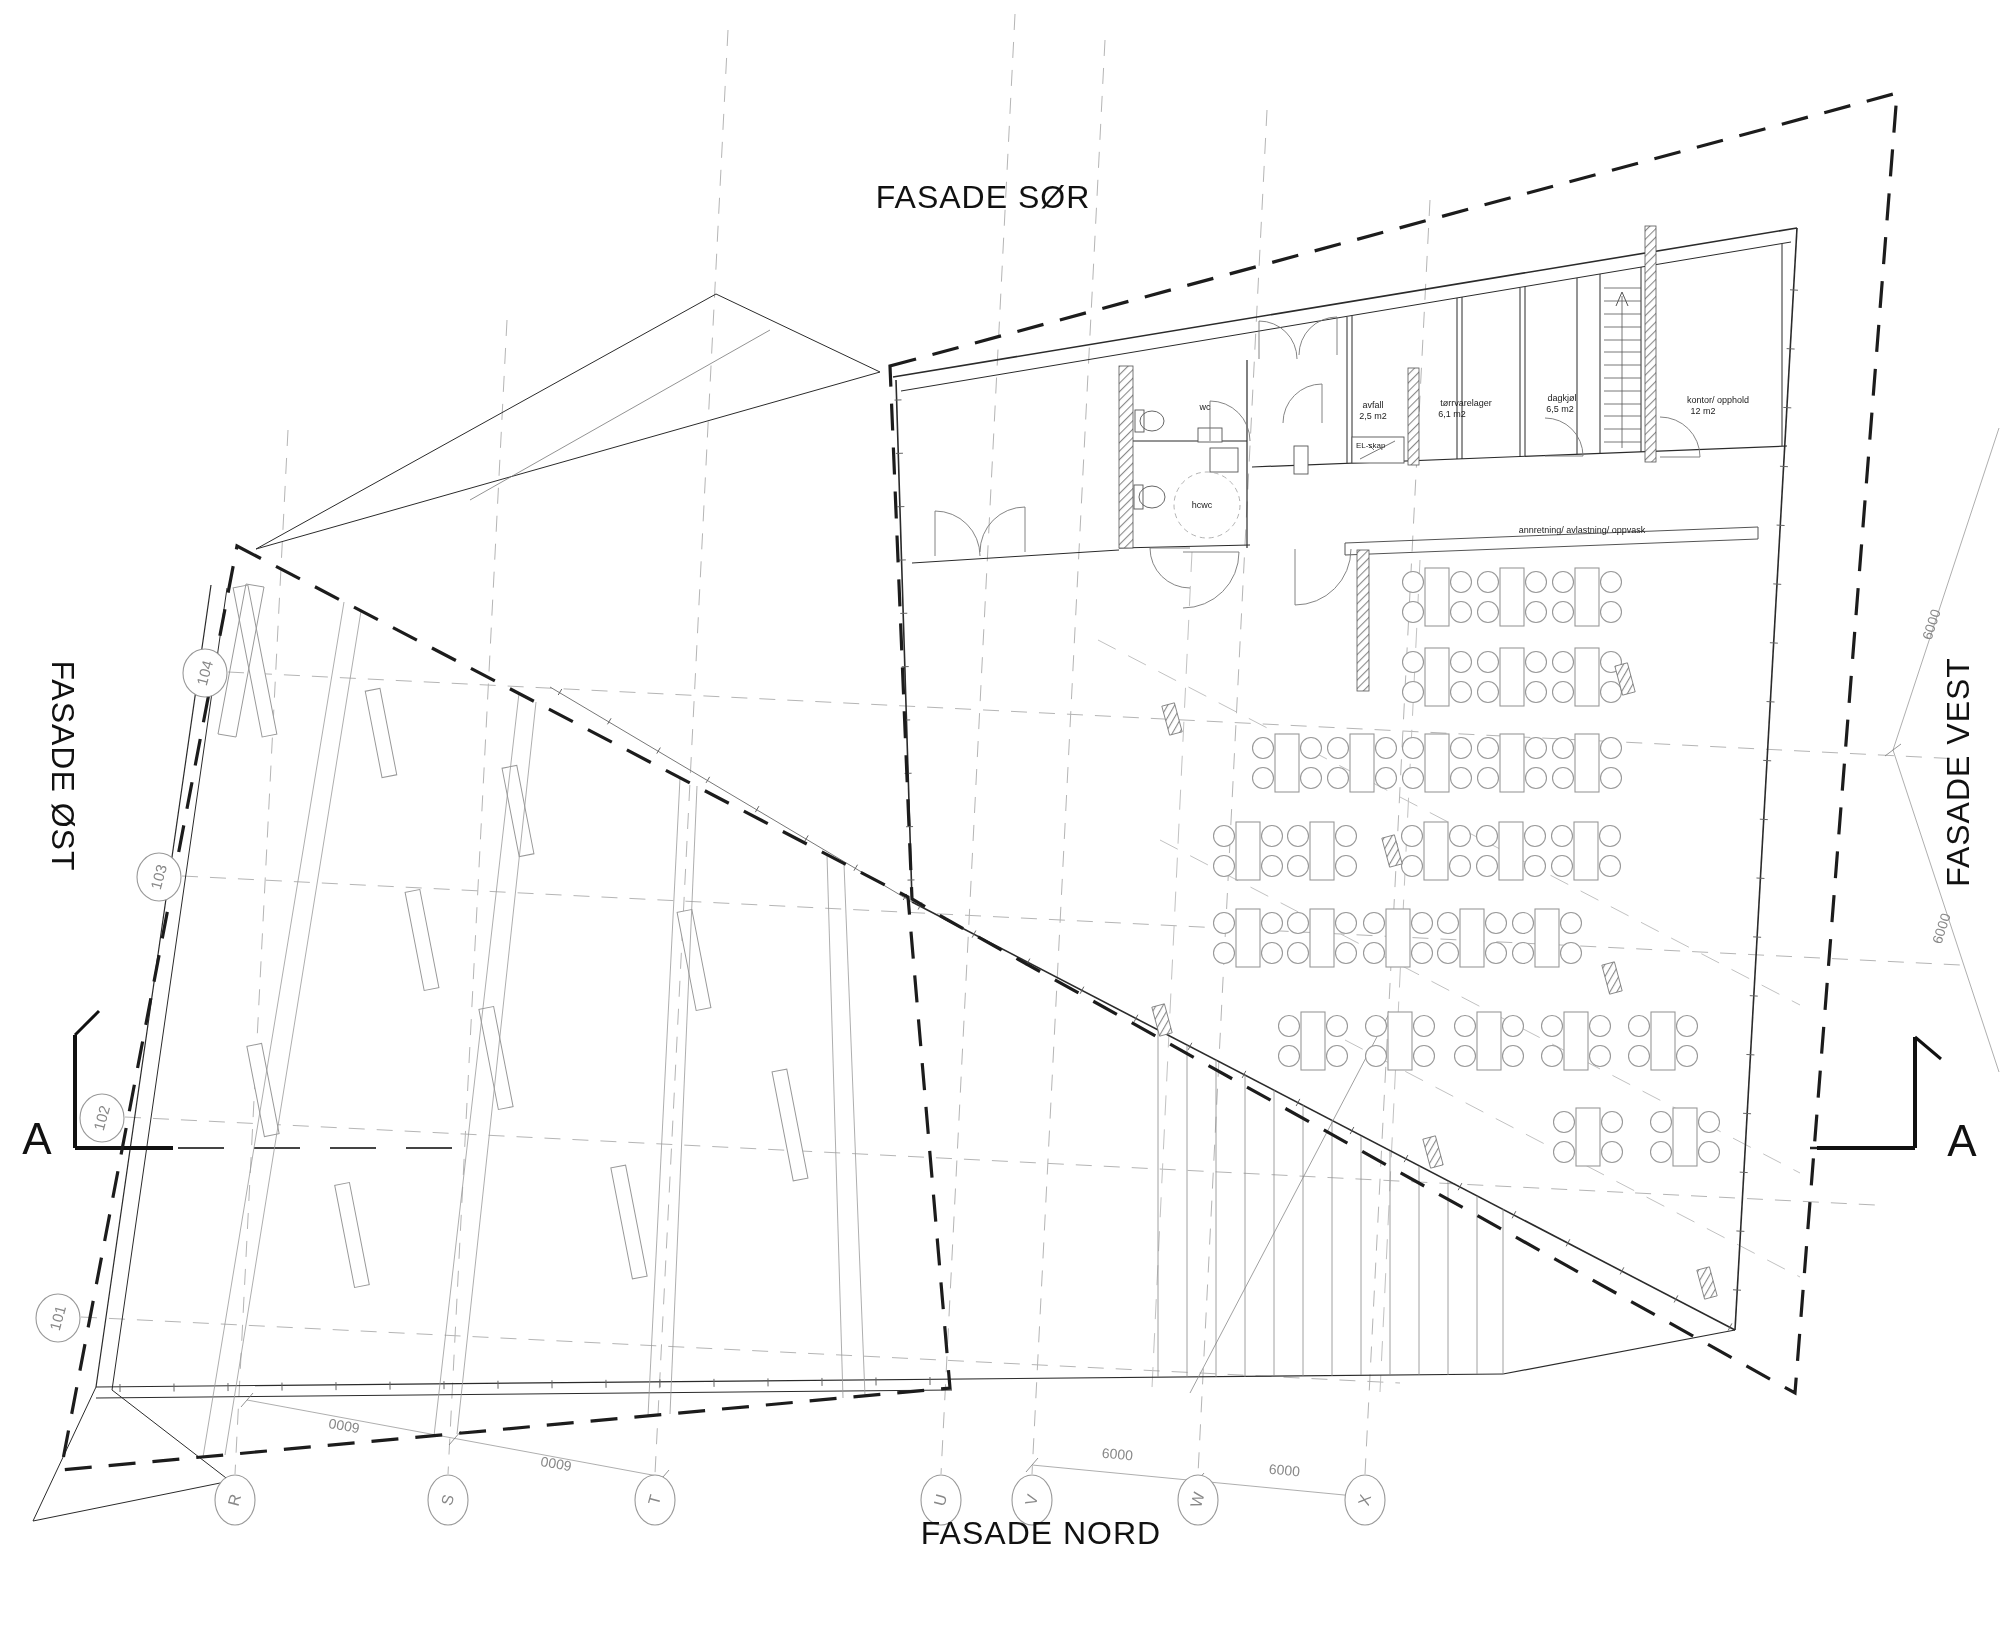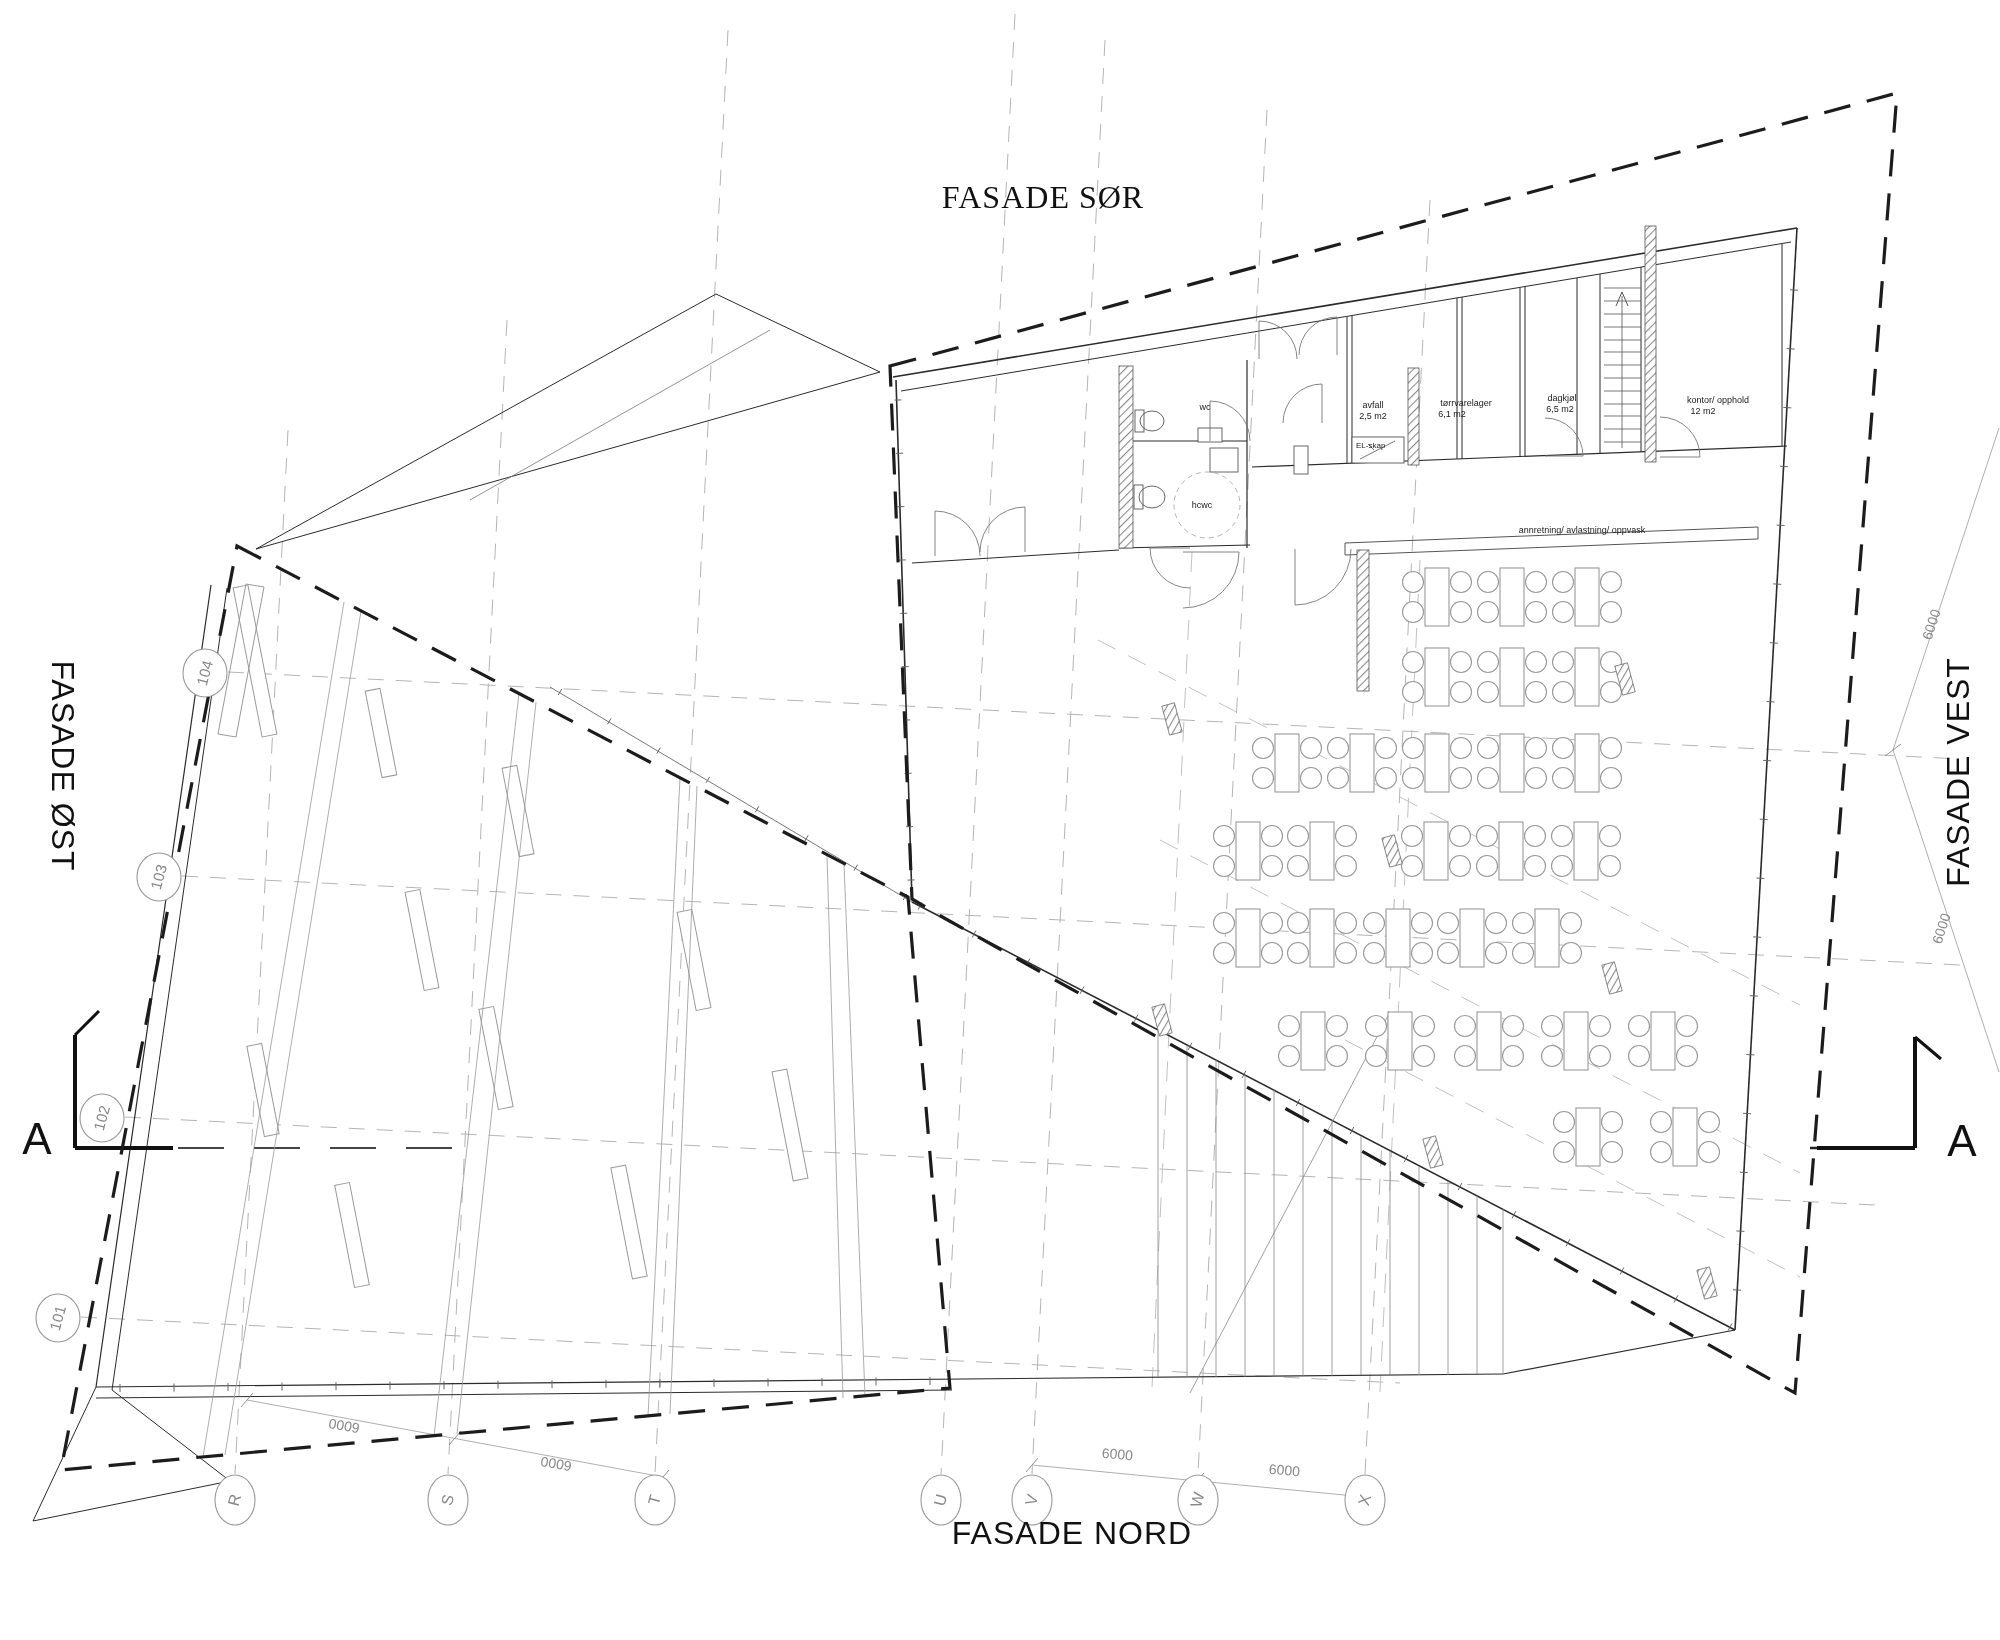--- a/index.html
+++ b/index.html
@@ -487,20 +487,20 @@
         <text x="1452" y="417" font-size="9" fill="#222222" text-anchor="middle">6,1 m2</text>
         <text x="1562" y="401" font-size="9" fill="#222222" text-anchor="middle">dagkjøl</text>
         <text x="1560" y="412" font-size="9" fill="#222222" text-anchor="middle">6,5 m2</text>
         <text x="1718" y="403" font-size="9" fill="#222222" text-anchor="middle">kontor/ opphold</text>
         <text x="1703" y="414" font-size="9" fill="#222222" text-anchor="middle">12 m2</text>
         <text x="1356" y="448" font-size="8" fill="#222222" text-anchor="start">EL-skap</text>
         <text x="1582" y="533" font-size="9" fill="#222222" text-anchor="middle">annretning/ avlastning/ oppvask</text>
       </g>
   </svg>
 
-  <div class="facade-label" style="left:1043px; top:197px;font-family:Liberation Serif, serif;">FASADE SØR</div>
+  <div class="facade-label" style="left:983px; top:197px;">FASADE SØR</div>
   <div class="facade-label rot90" style="left:62px; top:766px;">FASADE ØST</div>
   <div class="facade-label rot270" style="left:1958px; top:772px;">FASADE VEST</div>
-  <div class="facade-label" style="left:1072px; top:1533px;">FASADE NORD</div>
+  <div class="facade-label" style="left:1041px; top:1533px;">FASADE NORD</div>
 
   <div class="section-letter" style="left:37px; top:1139px;">A</div>
   <div class="section-letter" style="left:1962px; top:1141px;">A</div>
 </div>
 
 </body></html>

